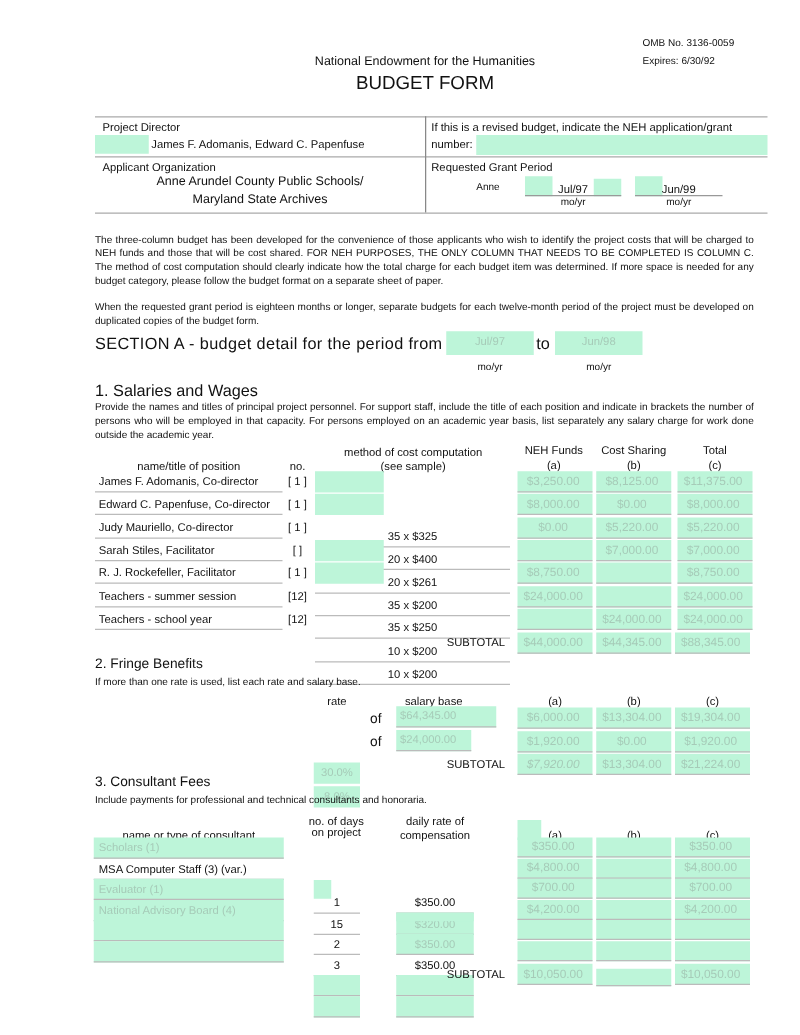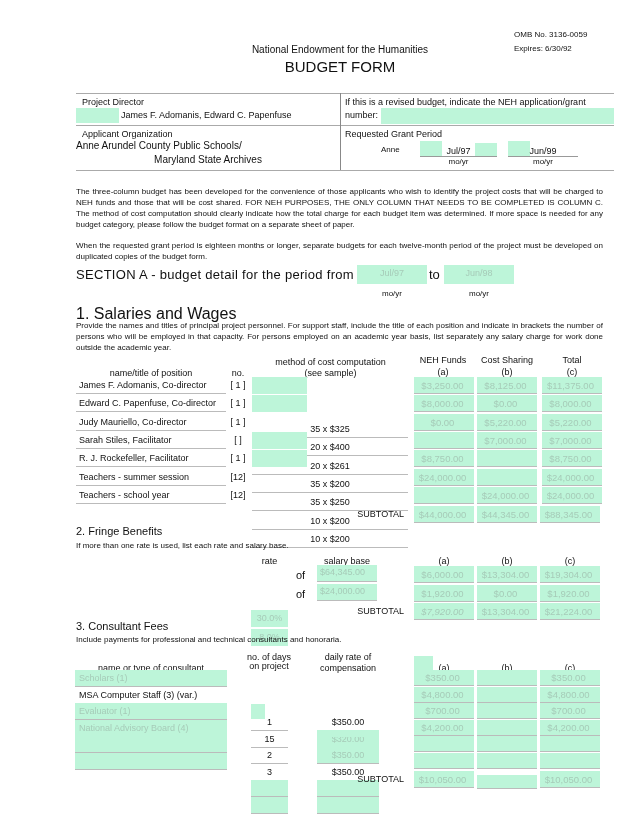--- a/index.html
+++ b/index.html
@@ -32,21 +32,21 @@
 
 <div class="abs t9" style="left:82px;top:97px;">Project Director</div>
 <div class="abs fill" style="left:76px;top:108px;width:43px;height:15px;"></div>
 <div class="abs t9" style="left:121px;top:110px;">James F. Adomanis, Edward C. Papenfuse</div>
 
 <div class="abs t9" style="left:345px;top:97px;">If this is a revised budget, indicate the NEH application/grant</div>
 <div class="abs t9" style="left:345px;top:110px;">number:</div>
 <div class="abs fill" style="left:381px;top:108px;width:233px;height:16px;"></div>
 
 <div class="abs t9" style="left:82px;top:129px;">Applicant Organization</div>
-<div class="abs" style="left:76px;width:264px;top:140px;font-size:10px;">Anne Arundel County Public Schools/</div>
+<div class="abs" style="left:76px;width:264px;top:140px;text-align:center;font-size:10px;">Anne Arundel County Public Schools/</div>
 <div class="abs" style="left:76px;width:264px;top:154px;text-align:center;font-size:10px;">Maryland State Archives</div>
 
 <div class="abs t9" style="left:345px;top:129px;">Requested Grant Period</div>
 <div class="abs t8" style="left:381px;top:145px;">Anne</div>
 <div class="abs fill" style="left:420px;top:141px;width:22px;height:16px;"></div>
 <div class="abs fill" style="left:475px;top:143px;width:22px;height:14px;"></div>
 <div class="abs t9 ulin" style="left:420px;top:146px;width:77px;text-align:center;">Jul/97</div>
 <div class="abs t8" style="left:420px;top:157px;width:77px;text-align:center;">mo/yr</div>
 <div class="abs fill" style="left:508px;top:141px;width:22px;height:16px;"></div>
 <div class="abs t9 ulin" style="left:508px;top:146px;width:70px;text-align:center;">Jun/99</div>
@@ -55,21 +55,21 @@
 <div class="abs t8" style="left:76px;top:186px;width:527px;line-height:11px;text-align:justify;">The three-column budget has been developed for the convenience of those applicants who wish to identify the project costs that will be charged to NEH funds and those that will be cost shared. FOR NEH PURPOSES, THE ONLY COLUMN THAT NEEDS TO BE COMPLETED IS COLUMN C. The method of cost computation should clearly indicate how the total charge for each budget item was determined. If more space is needed for any budget category, please follow the budget format on a separate sheet of paper.</div>
 <div class="abs t8" style="left:76px;top:240px;width:527px;line-height:11px;text-align:justify;">When the requested grant period is eighteen months or longer, separate budgets for each twelve-month period of the project must be developed on duplicated copies of the budget form.</div>
 
 <div class="abs" style="left:76px;top:267px;font-size:13px;letter-spacing:0.3px;">SECTION A - budget detail for the period from</div>
 <div class="abs fill ghost t9" style="left:357px;top:265px;width:70px;height:19px;line-height:16px;text-align:center;">Jul/97</div>
 <div class="abs" style="left:429px;top:267px;font-size:13px;">to</div>
 <div class="abs fill ghost t9" style="left:444px;top:265px;width:70px;height:19px;line-height:16px;text-align:center;">Jun/98</div>
 <div class="abs t8" style="left:357px;top:289px;width:70px;text-align:center;">mo/yr</div>
 <div class="abs t8" style="left:444px;top:289px;width:70px;text-align:center;">mo/yr</div>
 
-<div class="abs" style="left:76px;top:305px;font-size:16px;">1. Salaries and Wages</div>
+<div class="abs" style="left:76px;top:305px;font-size:13px;">1. Salaries and Wages</div>
 <div class="abs t8" style="left:76px;top:320px;width:527px;line-height:11px;text-align:justify;">Provide the names and titles of principal project personnel. For support staff, include the title of each position and indicate in brackets the number of persons who will be employed in that capacity. For persons employed on an academic year basis, list separately any salary charge for work done outside the academic year.</div>
 
 <div class="abs hdr t8" style="left:76px;width:150px;top:368px;">name/title of position</div>
 <div class="abs hdr t8" style="left:226px;width:24px;top:368px;">no.</div>
 <div class="abs hdr t8" style="left:253px;width:155px;top:357px;">method of cost computation</div>
 <div class="abs hdr t8" style="left:253px;width:155px;top:368px;">(see sample)</div>
 <div class="abs hdr t8" style="left:413px;width:60px;top:355px;">NEH Funds</div>
 <div class="abs hdr t8" style="left:413px;width:60px;top:367px;">(a)</div>
 <div class="abs hdr t8" style="left:477px;width:60px;top:355px;">Cost Sharing</div>
 <div class="abs hdr t8" style="left:477px;width:60px;top:367px;">(b)</div>
@@ -134,21 +134,21 @@
 <div class="abs t8" style="left:76px;top:541px;">If more than one rate is used, list each rate and salary base.</div>
 <div class="abs hdr t8" style="left:251px;width:37px;top:556px;">rate</div>
 <div class="abs hdr t8" style="left:317px;width:60px;top:556px;">salary base</div>
 <div class="abs hdr t8" style="left:414px;width:60px;top:556px;">(a)</div>
 <div class="abs hdr t8" style="left:477px;width:60px;top:556px;">(b)</div>
 <div class="abs hdr t8" style="left:540px;width:60px;top:556px;">(c)</div>
 
 <div id="fringe-rows">
     <div class="cell fill ghost t9 ctr" style="left:251px;top:566px;width:37px;line-height:17px;border-bottom:none;">30.0%</div>
     <div class="abs" style="left:296px;top:569px;font-size:11px;">of</div>
-    <div class="cell fill ghost t9" style="left:317px;top:565px;width:60px;line-height:14px;padding-left:3px;">$64,345.00</div>
+    <div class="cell fill ghost t9" style="left:317px;top:565px;width:80px;line-height:14px;padding-left:3px;">$64,345.00</div>
     <div class="cell fill ghost num" style="left:414px;top:566px;width:60px;">$6,000.00</div>
     <div class="cell fill ghost num" style="left:477px;top:566px;width:60px;">$13,304.00</div>
     <div class="cell fill ghost num" style="left:540px;top:566px;width:60px;">$19,304.00</div>
     <div class="cell fill ghost t9 ctr" style="left:251px;top:585px;width:37px;line-height:17px;border-bottom:none;">8.0%</div>
     <div class="abs" style="left:296px;top:588px;font-size:11px;">of</div>
     <div class="cell fill ghost t9" style="left:317px;top:584px;width:60px;line-height:14px;padding-left:3px;">$24,000.00</div>
     <div class="cell fill ghost num" style="left:414px;top:585px;width:60px;">$1,920.00</div>
     <div class="cell fill ghost num" style="left:477px;top:585px;width:60px;">$0.00</div>
     <div class="cell fill ghost num" style="left:540px;top:585px;width:60px;">$1,920.00</div>
   </div>

